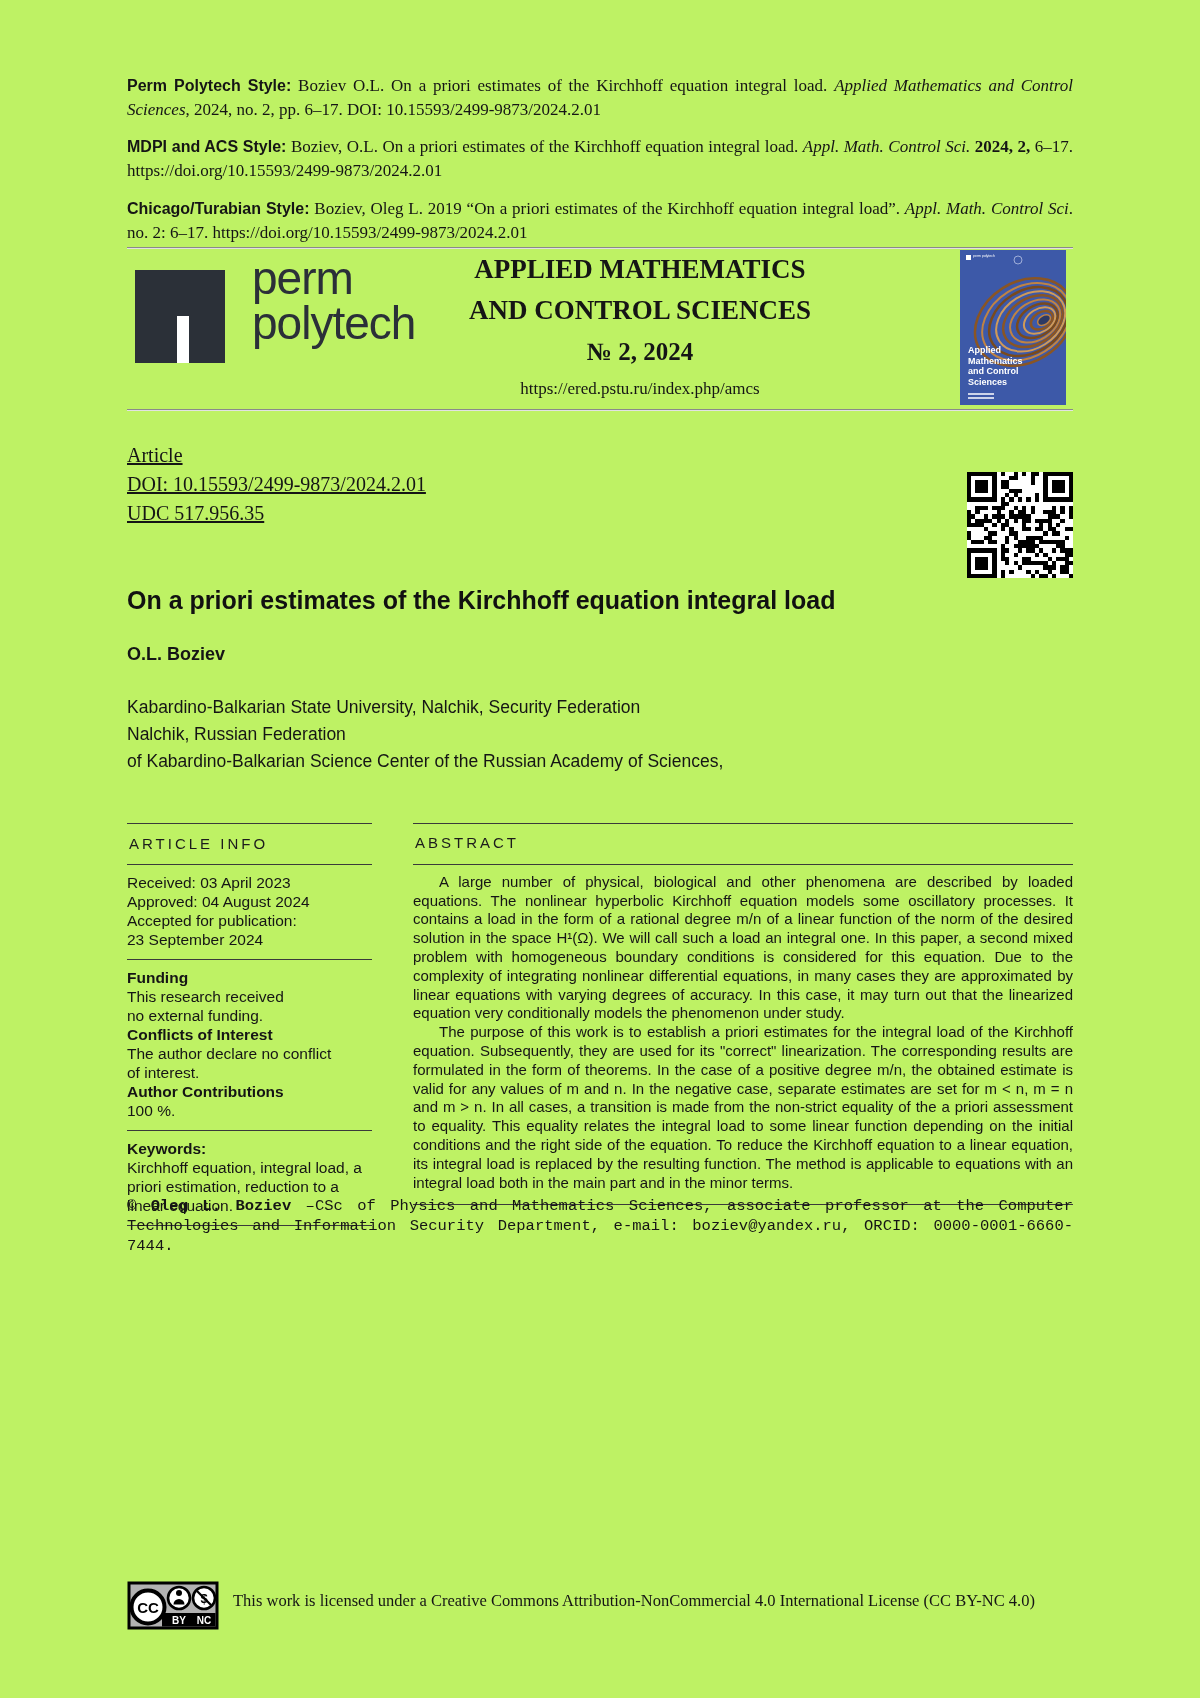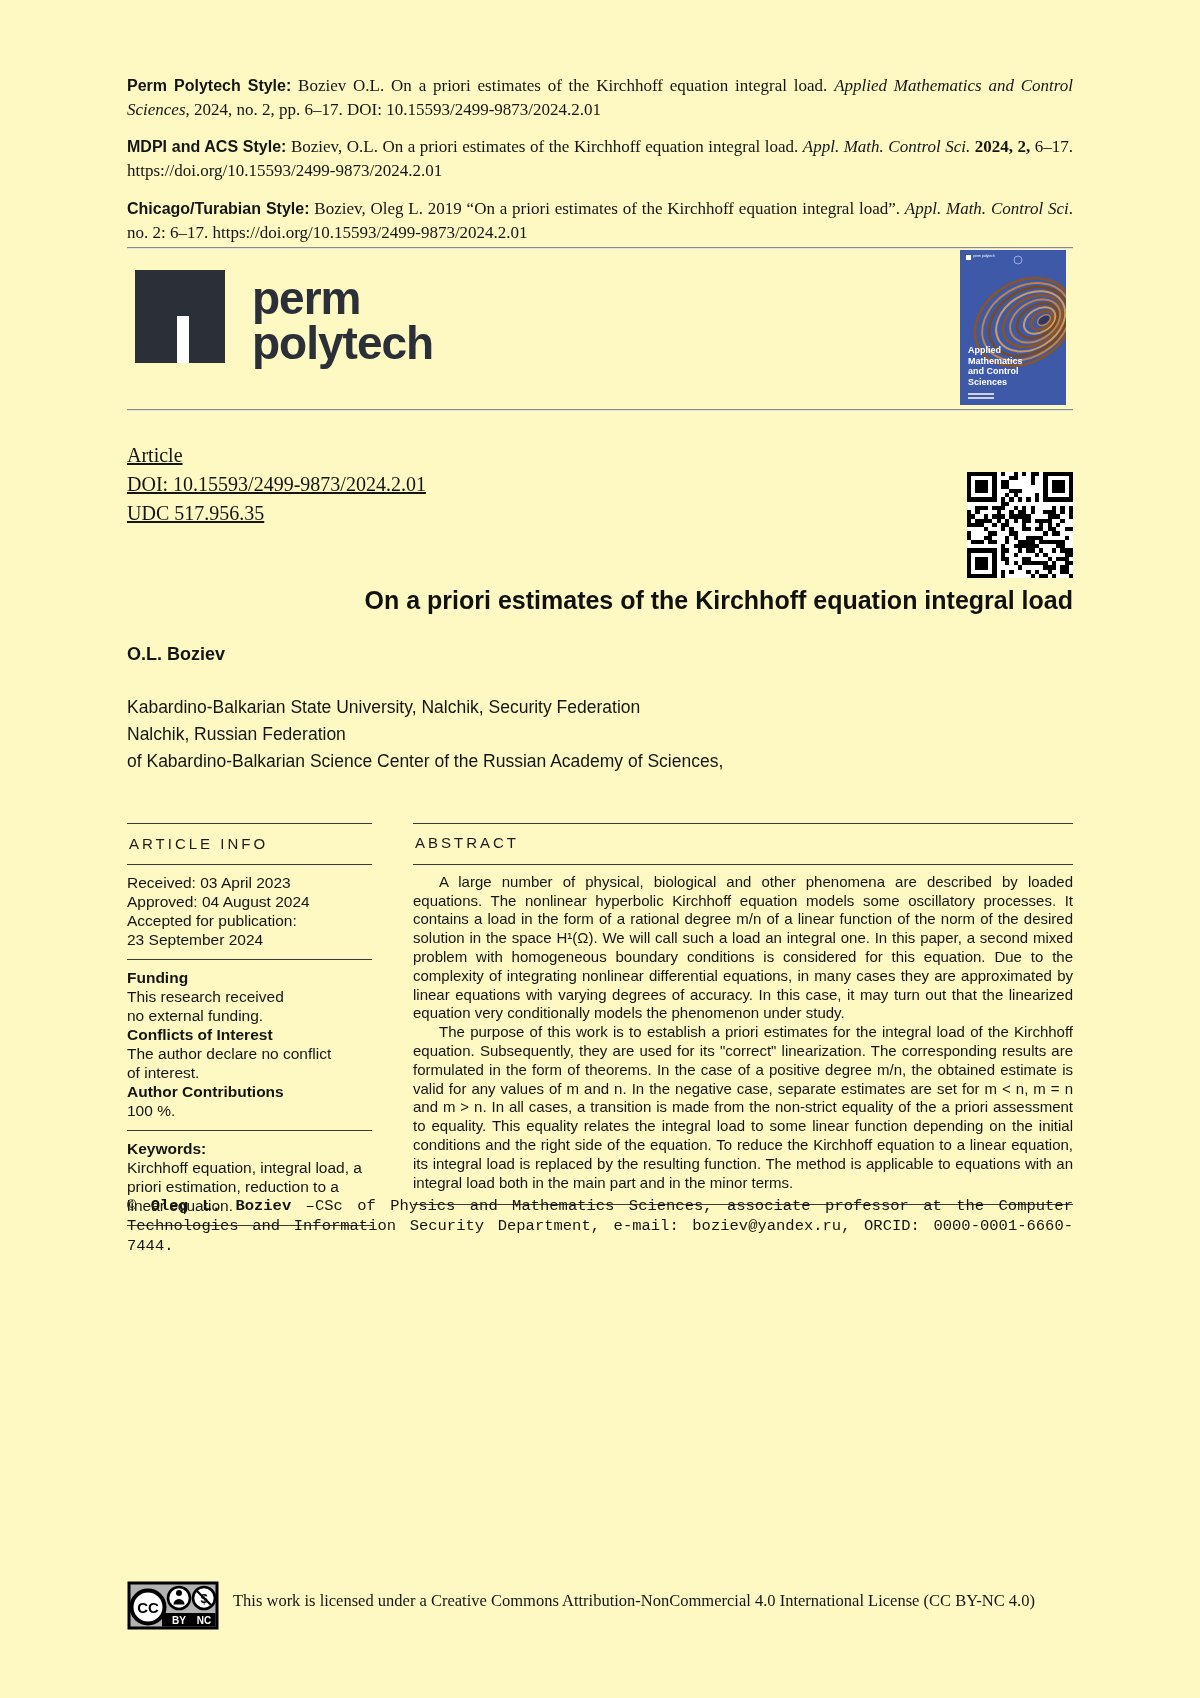--- a/index.html
+++ b/index.html
@@ -1,35 +1,35 @@
 <!DOCTYPE html>
 <html><head>
 <meta charset="utf-8">
 <style>
   html,body{margin:0;padding:0;background:#e8e8e8;}
-  .page{position:relative;width:1200px;height:1698px;background:#fef9c3;margin:0 auto;
+  .page{position:relative;width:1200px;height:1698px;background:#bef264;margin:0 auto;
         font-family:"Liberation Serif",serif;color:#151515;overflow:hidden;}
 
   
   .citations{position:absolute;left:127px;top:74px;width:946px;}
   .citation{margin:0 0 13px 0;font:17px/1.42 "Liberation Serif",serif;text-align:justify;}
   .cite-label{font-family:"Liberation Sans",sans-serif;font-weight:bold;font-size:16px;}
   .citation i{font-style:italic;}
   .citation .cite-bold{font-weight:bold;}
 
   
   .rule-wide{position:absolute;left:127px;width:946px;height:0;border-top:1px solid #8a8a8a;border-bottom:1px solid #e2e2e2;}
   .rule1{top:247px;}
   .rule2{top:409px;}
 
   
   .logo-mark{position:absolute;left:135px;top:270px;width:90px;height:93px;background:#2b3038;}
   .logo-notch{position:absolute;left:42px;top:46px;width:12px;height:47px;background:#ffffff;}
-  .logo-text{position:absolute;left:252px;top:276px;font-family:"Liberation Sans",sans-serif;
-             font-weight:bold;font-size:46px;line-height:0.98;color:#2b3038;letter-spacing:-1px;}
+  .logo-text{position:absolute;left:252px;top:256px;font-family:"Liberation Sans",sans-serif;
+             font-weight:normal;font-size:46px;line-height:0.98;color:#2b3038;letter-spacing:-1px;}
   .jcenter{position:absolute;left:390px;top:256px;width:500px;text-align:center;}
   .jt{font-weight:bold;font-size:27px;line-height:1;margin:0 0 14px 0;}
   .jissue{font-weight:bold;font-size:25px;margin:2px 0 13px 0;}
   .jurl{font-size:17px;}
 
   
   .cover{position:absolute;left:960px;top:250px;width:106px;height:155px;background:#3d59a8;overflow:hidden;}
   .cover svg{position:absolute;left:0;top:0;}
   .cover-brand{position:absolute;left:13px;top:5px;color:#ffffff;font:3.5px/1.1 "Liberation Sans",sans-serif;width:30px;}
   .cover-brand-mark{position:absolute;left:6px;top:5px;width:5px;height:5px;background:#ffffff;}
@@ -98,20 +98,26 @@
   <div class="rule-wide rule1"></div>
 
   <div class="logo-mark">
     <div class="logo-notch"></div>
   </div>
   <div class="logo-text">
     <div>perm</div>
     <div>polytech</div>
   </div>
 
+  <div class="jcenter">
+    <div class="jt">APPLIED MATHEMATICS</div>
+    <div class="jt">AND CONTROL SCIENCES</div>
+    <div class="jissue">№ 2, 2024</div>
+    <div class="jurl">https://ered.pstu.ru/index.php/amcs</div>
+  </div>
 
   <div class="cover">
     <svg width="106" height="155" viewBox="0 0 106 155">
       <g transform="translate(64,72) rotate(-32)" fill="none">
         <ellipse rx="52" ry="40" stroke="#8a5524" stroke-width="2.5"></ellipse>
         <ellipse cx="2" cy="1" rx="47" ry="35" stroke="#c08343" stroke-width="2"></ellipse>
         <ellipse cx="4" cy="2" rx="42" ry="31" stroke="#7a4a1c" stroke-width="2.5"></ellipse>
         <ellipse cx="6" cy="3" rx="37" ry="27" stroke="#d09a58" stroke-width="2"></ellipse>
         <ellipse cx="8" cy="4" rx="32" ry="23" stroke="#8a5524" stroke-width="2.5"></ellipse>
         <ellipse cx="10" cy="5" rx="27" ry="19" stroke="#c08343" stroke-width="2"></ellipse>
@@ -344,21 +350,21 @@
       <rect x="1" y="1" width="5" height="5" fill="#fff"></rect>
       <rect x="2" y="2" width="3" height="3" fill="#000"></rect>
       <rect x="18" y="0" width="7" height="7" fill="#000"></rect>
       <rect x="19" y="1" width="5" height="5" fill="#fff"></rect>
       <rect x="20" y="2" width="3" height="3" fill="#000"></rect>
       <rect x="0" y="18" width="7" height="7" fill="#000"></rect>
       <rect x="1" y="19" width="5" height="5" fill="#fff"></rect>
       <rect x="2" y="20" width="3" height="3" fill="#000"></rect>
     </svg>
 
-  <h1 class="art-title" style="margin:0;text-align:right;">On a priori estimates of the Kirchhoff equation integral load</h1>
+  <h1 class="art-title" style="margin:0;">On a priori estimates of the Kirchhoff equation integral load</h1>
   <div class="author">O.L. Boziev</div>
   <div class="affil">
     <div>Kabardino-Balkarian State University, Nalchik, Security Federation</div>
     <div>Nalchik, Russian Federation</div>
     <div>of Kabardino-Balkarian Science Center of the Russian Academy of Sciences,</div>
   </div>
 
   <div class="cols">
 
     <div class="col-info">

